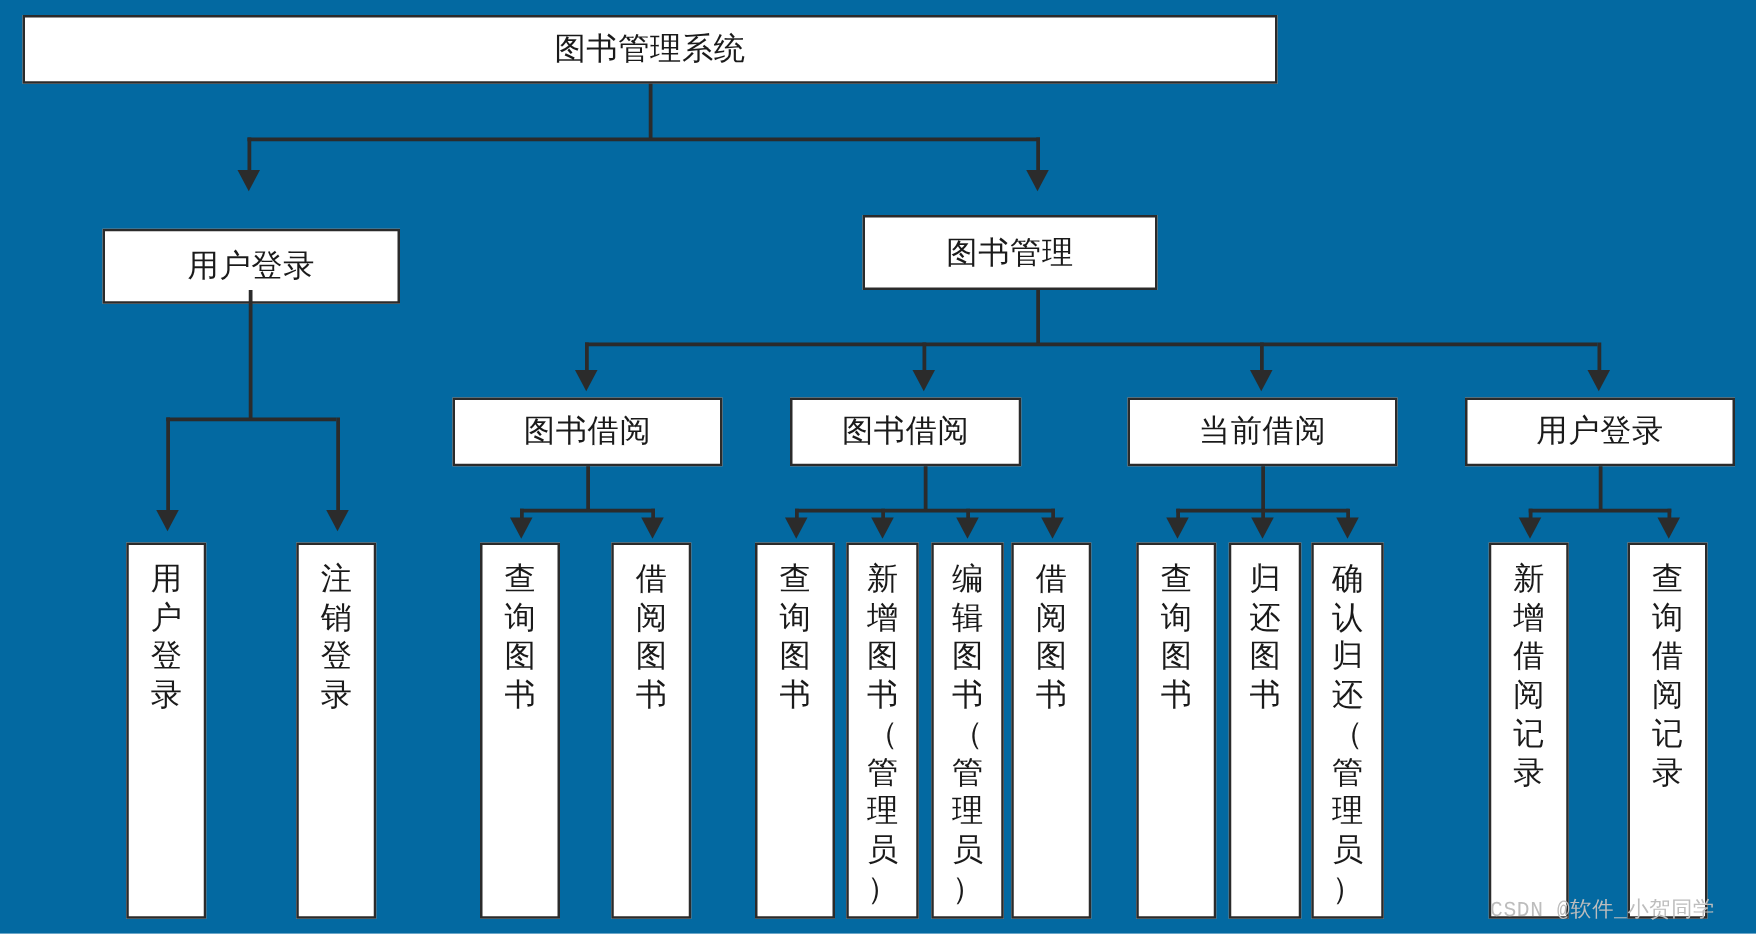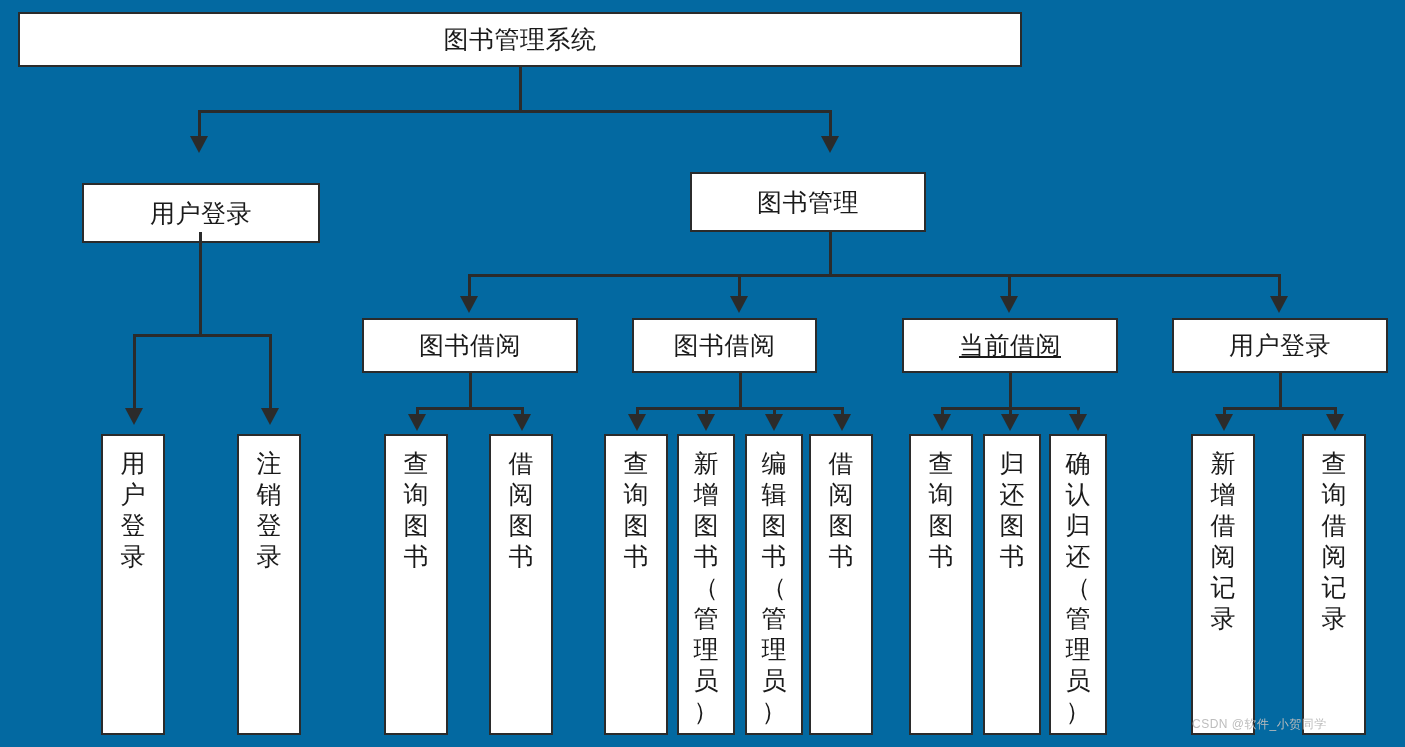--- a/index.html
+++ b/index.html
@@ -64,23 +64,24 @@
     position: absolute;
     width: 0;
     height: 0;
     border-left: 9px solid transparent;
     border-right: 9px solid transparent;
     border-top: 17px solid #2b2b2b;
   }
   .watermark {
     position: absolute;
     color: #bdbdbd;
-    font-size: 12px;
+    font-size: 17px;
     white-space: nowrap;
     letter-spacing: 0.5px;
+    font-family: Liberation Mono, monospace;
   }
 </style>
 </head>
 <body>
 
 <div id="canvas">
 
   <div class="node root horiz" style="left:18px; top:12px; width:1004px; height:55px;">
     <span class="label">图书管理系统</span>
   </div>
@@ -120,21 +121,21 @@
   <div class="arrow" style="left:1000px; top:296px;"></div>
   <div class="edge v" style="left:1278px; top:274px; height:24px;"></div>
   <div class="arrow" style="left:1270px; top:296px;"></div>
 
   <div class="node horiz" style="left:362px; top:318px; width:216px; height:55px;">
     <span class="label">图书借阅</span>
   </div>
   <div class="node horiz" style="left:632px; top:318px; width:185px; height:55px;">
     <span class="label">图书借阅</span>
   </div>
-  <div class="node horiz" style="left:902px; top:318px; width:216px; height:55px;text-decoration:underline;">
+  <div class="node horiz" style="left:902px; top:318px; width:216px; height:55px;">
     <span class="label">当前借阅</span>
   </div>
   <div class="node horiz" style="left:1172px; top:318px; width:216px; height:55px;">
     <span class="label">用户登录</span>
   </div>
 
   <div class="edge v" style="left:469px; top:373px; height:36px;"></div>
   <div class="edge h" style="left:416px; top:407px; width:108px;"></div>
   <div class="edge v" style="left:416px; top:407px; height:9px;"></div>
   <div class="arrow" style="left:408px; top:414px;"></div>

